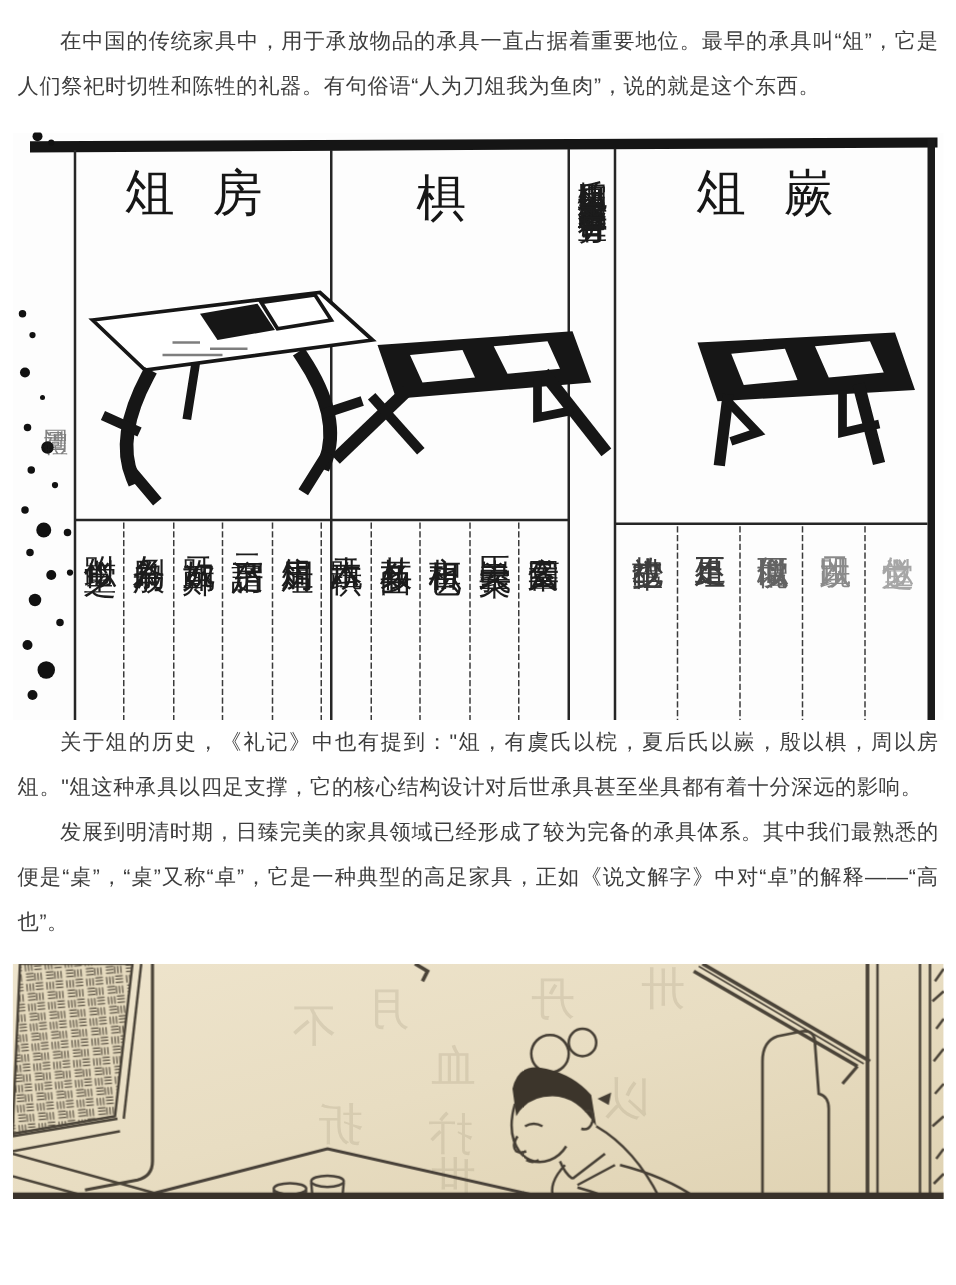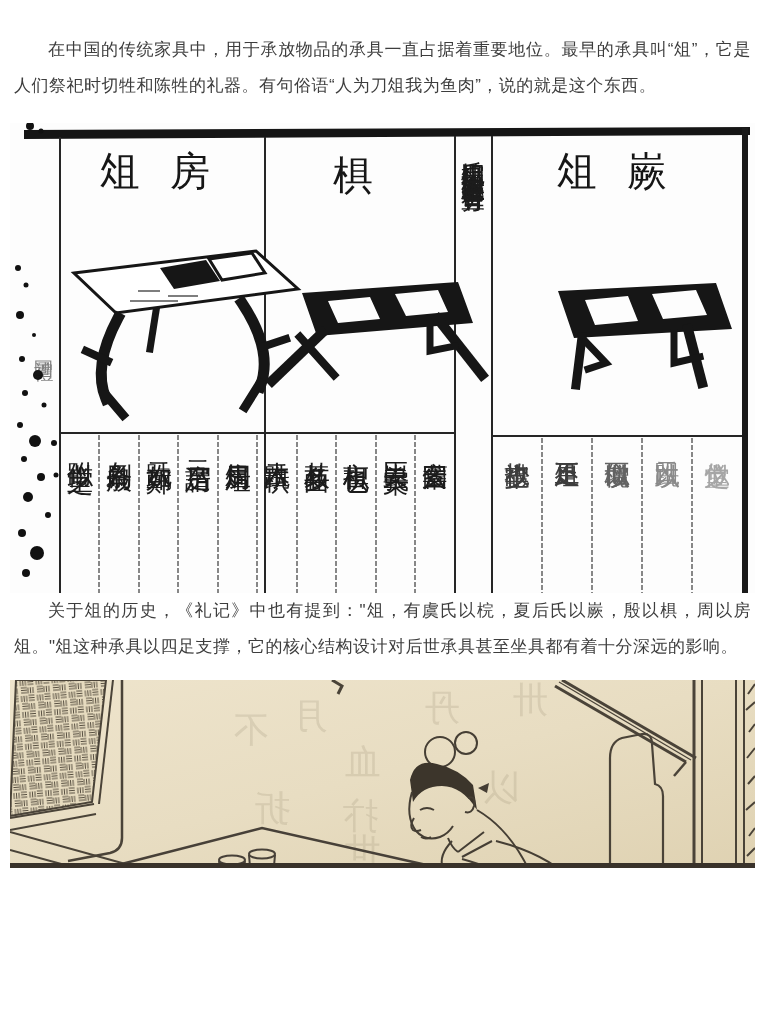--- a/index.html
+++ b/index.html
@@ -1,18 +1,18 @@
 <!DOCTYPE html>
 <html><head>
 <meta charset="utf-8">
 <style>
   html,body{margin:0;padding:0;background:#ffffff;}
   .page{width:765px;background:#ffffff;overflow:hidden;font-family:"Liberation Sans","DejaVu Sans",sans-serif;}
   p.para{margin:0 14px;font-size:17px;line-height:36px;text-indent:2em;color:#3d3d3d;text-align:justify;letter-spacing:.5px;}
-  .pad-top{padding-top:32px;}
+  .pad-top{padding-top:15px;}
   .mt-p2{margin-top:37px;}
   .mt-p3{margin-top:33px;}
   figure.fig{margin:0 10px;padding:0;display:block;}
   figure.fig1{margin-top:19px;width:745px;height:470px;}
   figure.fig2{margin-top:15px;width:745px;height:188px;overflow:hidden;}
   svg{display:block;}
   .wtitle{font-family:"Liberation Serif","DejaVu Serif",serif;font-size:40px;fill:#161616;letter-spacing:10px;}
   .vtext{writing-mode:vertical-rl;text-orientation:upright;font-family:"Liberation Serif","DejaVu Serif",serif;fill:#1c1c1c;}
   .ccol{font-size:24px;letter-spacing:2px;}
   .bcol{font-size:26px;letter-spacing:2px;}
@@ -132,20 +132,21 @@
         <circle cx="16" cy="450" r="4"></circle>
           <circle cx="44" cy="320" r="3"></circle>
           <circle cx="46" cy="352" r="2.5"></circle>
         <text class="vtext" font-size="20" x="34" y="222" opacity=".55">禮圖</text>
       </g>
     </svg>
   </figure>
 
   <p class="para mt-p2">关于俎的历史，《礼记》中也有提到："俎，有虞氏以梡，夏后氏以嶡，殷以椇，周以房俎。"俎这种承具以四足支撑，它的核心结构设计对后世承具甚至坐具都有着十分深远的影响。</p>
 
+  <p class="para mt-p3">发展到明清时期，日臻完美的家具领域已经形成了较为完备的承具体系。其中我们最熟悉的便是“桌”，“桌”又称“卓”，它是一种典型的高足家具，正如《说文解字》中对“卓”的解释——“高也”。</p>
 
   <figure class="fig fig2">
     <svg width="745" height="188" viewBox="0 0 745 188">
       <defs>
         <linearGradient id="paper" x1="0" y1="0" x2="1" y2="1">
           <stop offset="0" stop-color="#eee4cc"></stop>
           <stop offset=".5" stop-color="#e8ddc2"></stop>
           <stop offset="1" stop-color="#dfd2b2"></stop>
         </linearGradient>
         <pattern id="weave" width="16" height="16" patternUnits="userSpaceOnUse" patternTransform="rotate(-5)">

